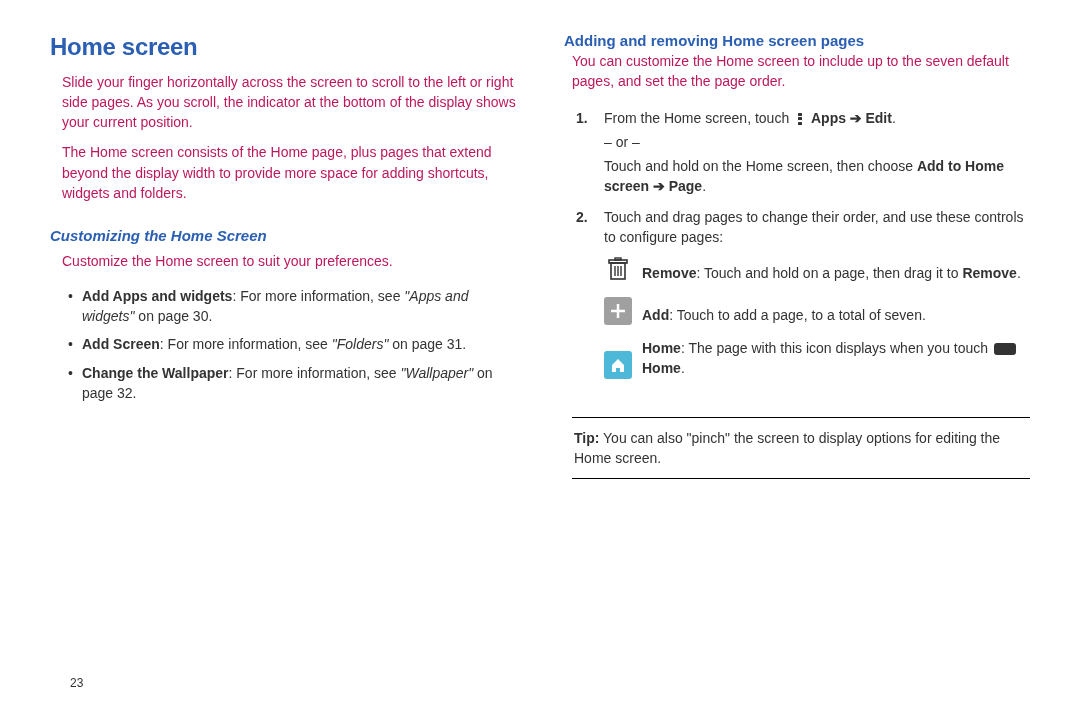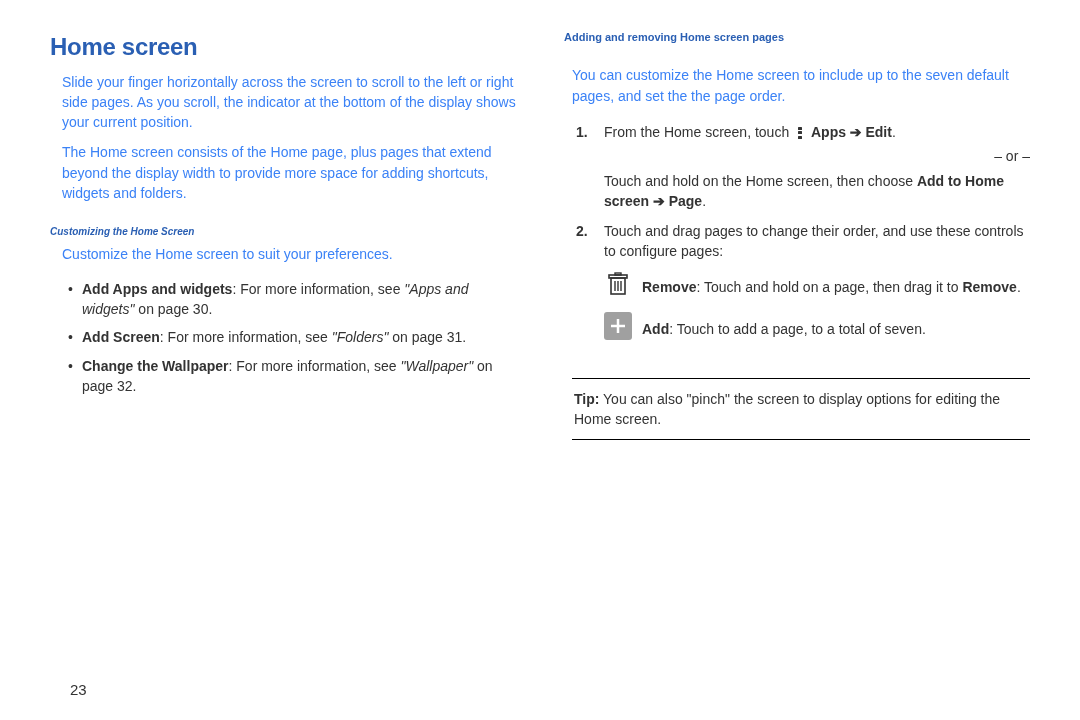--- a/index.html
+++ b/index.html
@@ -27,37 +27,37 @@
     h1.main-title {
       color: #2a5fb3;
       font-size: 24px;
       font-weight: bold;
       margin-bottom: 8px;
       font-family: Arial, Helvetica, sans-serif;
       letter-spacing: -0.3px;
     }
     h2.sub-title {
       color: #2a5fb3;
-      font-size: 10px;
+      font-size: 15px;
       font-weight: bold;
       font-style: italic;
       margin-top: 12px;
       margin-bottom: 5px;
     }
     h3.section-title {
       color: #2a5fb3;
-      font-size: 11px;
-      font-weight: bold;
-      margin-bottom: 20px;
+      font-size: 15px;
+      font-weight: bold;
+      margin-bottom: 0;
     }
     p.body {
       font-size: 14px;
       line-height: 1.45;
       margin-bottom: 10px;
-      color: #3b82f6;
+      color: #be185d;
       padding-left: 12px;
     }
     ul.bullets {
       list-style: none;
       padding-left: 18px;
       margin-top: 8px;
     }
     ul.bullets > li {
       position: relative;
       padding-left: 14px;
@@ -162,23 +162,23 @@
     .tip-box {
       border-top: 1.5px solid #000;
       border-bottom: 1.5px solid #000;
       padding: 10px 2px;
       margin-top: 24px;
       margin-left: 8px;
       line-height: 1.45;
     }
     .page-num {
       position: absolute;
-      bottom: 0px;
+      bottom: 8px;
       left: 20px;
-      font-size: 15px;
+      font-size: 12px;
     }
     svg { display: block; }
   </style>
 </head>
 <body>
 
 <div class="page">
 
   <div class="col">
     <h1 class="main-title">Home screen</h1>
@@ -208,21 +208,21 @@
     <p class="body" style="padding-left:8px;">You can customize the Home screen to include up to the seven default pages, and set the the page order.</p>
 
     <ol class="steps">
       <li>
         <span>From the Home screen, touch </span><span class="icon-menu-inline">
             <span></span>
             <span></span>
             <span></span>
           </span>
         <span class="bold">Apps</span><span class="arrow"> ➔ </span><span class="bold">Edit</span><span>.</span>
-        <div style="margin:4px 0;text-align:right;">– or –</div>
+        <div style="margin:4px 0;">– or –</div>
         <span>Touch and hold on the Home screen, then choose </span><span class="bold">Add to Home screen</span><span class="arrow"> ➔ </span><span class="bold">Page</span><span>.</span>
       </li>
       <li>
         <span>Touch and drag pages to change their order, and use these controls to configure pages:</span>
         <ul class="icon-list">
           <li>
             <span class="icon-box icon-remove">
               <svg width="22" height="24" viewBox="0 0 22 24">
                 <rect x="4" y="6" width="14" height="16" fill="none" stroke="#333" stroke-width="1.6"></rect>
                 <line x1="8" y1="9" x2="8" y2="19" stroke="#333" stroke-width="1.4"></line>
@@ -240,20 +240,30 @@
             <span class="icon-box icon-add">
               <svg width="18" height="18" viewBox="0 0 18 18">
                 <line x1="9" y1="2" x2="9" y2="16" stroke="#fff" stroke-width="2.5"></line>
                 <line x1="2" y1="9" x2="16" y2="9" stroke="#fff" stroke-width="2.5"></line>
               </svg>
             </span>
             <span>
               <span class="bold">Add</span><span>: Touch to add a page, to a total of seven.</span>
             </span>
           </li>
+          <li>
+            <span class="icon-box icon-home">
+              <svg width="18" height="18" viewBox="0 0 18 18">
+                <path d="M3 9 L9 3 L15 9 L15 16 L11 16 L11 12 L7 12 L7 16 L3 16 Z" fill="#fff"></path>
+              </svg>
+            </span>
+            <span>
+              <span class="bold">Home</span><span>: The page with this icon displays when you touch </span><span class="icon-home-inline"></span> <span class="bold">Home</span><span>.</span>
+            </span>
+          </li>
         </ul>
       </li>
     </ol>
 
     <div class="tip-box">
       <span class="bold">Tip:</span><span> You can also "pinch" the screen to display options for editing the Home screen.</span>
     </div>
   </div>
 
 </div>

